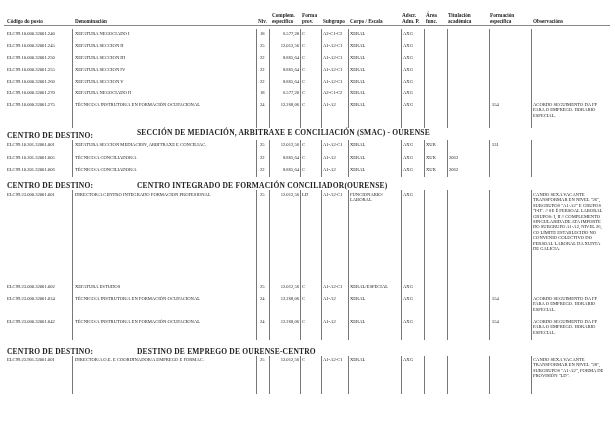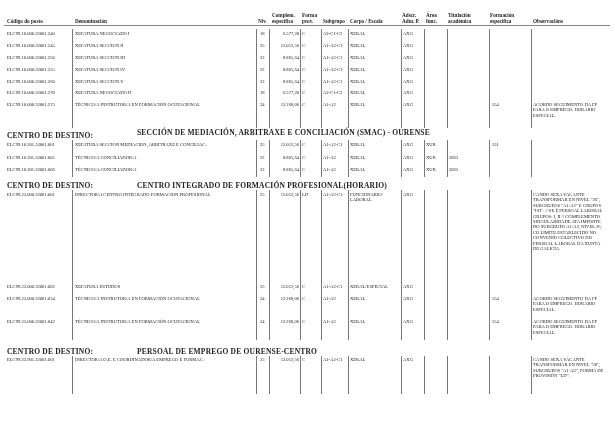--- a/index.html
+++ b/index.html
@@ -170,21 +170,21 @@
     <div class="cell right" style="left:270px;width:29px;top:167px;">8.865,64</div>
     <div class="cell" style="left:302px;top:167px;">C</div>
     <div class="cell" style="left:323px;top:167px;">A1-A2</div>
     <div class="cell" style="left:350px;top:167px;">XERAL</div>
     <div class="cell" style="left:403px;top:167px;">AXG</div>
     <div class="cell" style="left:426px;top:167px;">XUR</div>
     <div class="cell" style="left:449px;top:167px;">2062</div>
   </div>
 
   <div class="center-title" style="left:7px;top:181px;">CENTRO DE DESTINO:</div>
-  <div class="center-title" style="left:137px;top:181px;">CENTRO  INTEGRADO DE FORMACIÓN PROFESIONAL(HORARIO)</div>
+  <div class="center-title" style="left:137px;top:181px;">CENTRO  INTEGRADO DE FORMACIÓN CONCILIADOR(OURENSE)</div>
 
   <div class="vline" style="left:72px;top:190px;height:150px;"></div>
   <div class="vline" style="left:256px;top:190px;height:150px;"></div>
   <div class="vline" style="left:269px;top:190px;height:150px;"></div>
   <div class="vline" style="left:300px;top:190px;height:150px;"></div>
   <div class="vline" style="left:321px;top:190px;height:150px;"></div>
   <div class="vline" style="left:348px;top:190px;height:150px;"></div>
   <div class="vline" style="left:401px;top:190px;height:150px;"></div>
   <div class="vline" style="left:424px;top:190px;height:150px;"></div>
   <div class="vline" style="left:447px;top:190px;height:150px;"></div>
@@ -231,21 +231,21 @@
     <div class="cell right" style="left:270px;width:29px;top:319px;">12.268,06</div>
     <div class="cell" style="left:302px;top:319px;">C</div>
     <div class="cell" style="left:323px;top:319px;">A1-A2</div>
     <div class="cell" style="left:350px;top:319px;">XERAL</div>
     <div class="cell" style="left:403px;top:319px;">AXG</div>
     <div class="cell" style="left:492px;top:319px;">554</div>
     <div class="cell wrap" style="left:533px;top:319px;width:74px;">ACORDO SEGUIMENTO DA FP PARA O EMPREGO. HORARIO ESPECIAL.</div>
   </div>
 
   <div class="center-title" style="left:7px;top:347px;">CENTRO DE DESTINO:</div>
-  <div class="center-title" style="left:137px;top:347px;">PERSOAL DE EMPREGO DE OURENSE-CENTRO</div>
+  <div class="center-title" style="left:137px;top:347px;">DESTINO DE EMPREGO DE OURENSE-CENTRO</div>
 
   <div class="vline" style="left:72px;top:356px;height:38px;"></div>
   <div class="vline" style="left:256px;top:356px;height:38px;"></div>
   <div class="vline" style="left:269px;top:356px;height:38px;"></div>
   <div class="vline" style="left:300px;top:356px;height:38px;"></div>
   <div class="vline" style="left:321px;top:356px;height:38px;"></div>
   <div class="vline" style="left:348px;top:356px;height:38px;"></div>
   <div class="vline" style="left:401px;top:356px;height:38px;"></div>
   <div class="vline" style="left:424px;top:356px;height:38px;"></div>
   <div class="vline" style="left:447px;top:356px;height:38px;"></div>

